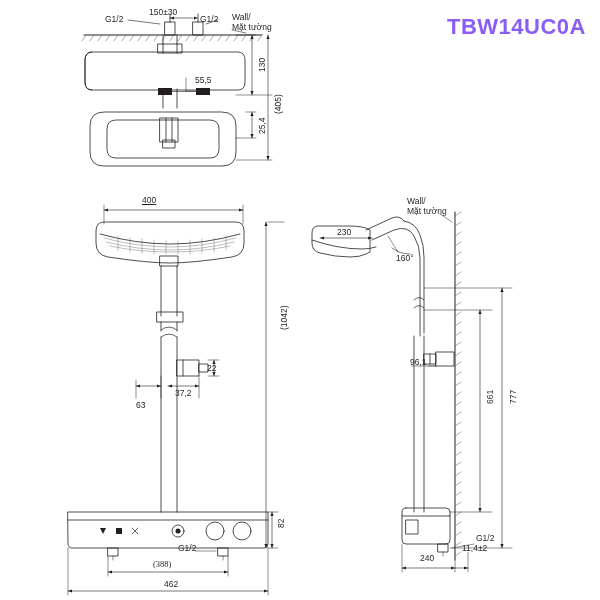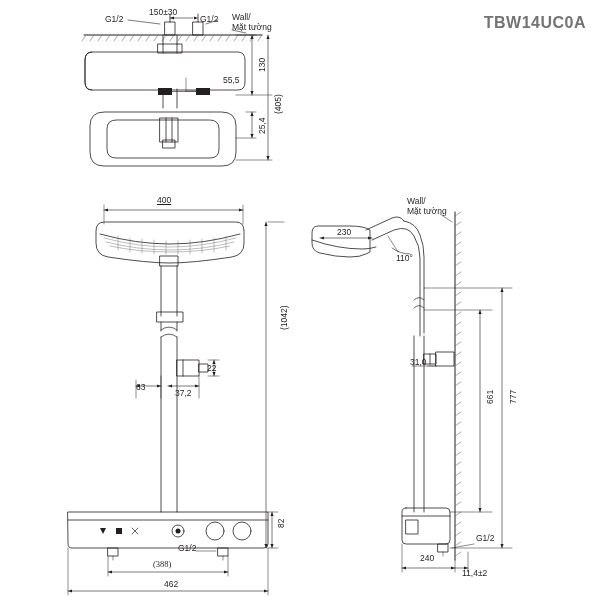--- a/index.html
+++ b/index.html
@@ -8,24 +8,24 @@
     background:#ffffff;
     font-family:"Liberation Sans", sans-serif;
     color:#231f20;
     position:relative;
     overflow:hidden;
   }
   #sheet{position:absolute;left:0;top:0;width:600px;height:600px;}
   .model-title{
     position:absolute;
     right:14px;top:14px;
-    font-size:16px;
+    font-size:22px;
     font-weight:bold;
     letter-spacing:0.5px;
-    color:#737373;
+    color:#8b5cf6;
     font-family:"Liberation Sans", sans-serif;
   }
   .lbl{
     position:absolute;
     font-size:8.5px;
     color:#231f20;
     white-space:pre;
     line-height:1.15;
     font-family:"Liberation Sans", sans-serif;
   }
@@ -336,37 +336,37 @@
   </g>
 </svg>
 
 <div class="model-title">TBW14UC0A</div>
 
 <div class="lbl" style="left:105px;top:15px;">G1/2</div>
 <div class="lbl" style="left:149px;top:8px;">150±30</div>
 <div class="lbl" style="left:200px;top:15px;">G1/2</div>
 <div class="lbl" style="left:232px;top:13px;">Wall/
 Mặt tường</div>
-<div class="lbl" style="left:195px;top:76px;margin-left:28px;">55,5</div>
+<div class="lbl" style="left:195px;top:76px;">55,5</div>
 <div class="lbl vert" style="left:258px;top:72px;">130</div>
 <div class="lbl vert" style="left:258px;top:134px;">25,4</div>
 <div class="lbl vert" style="left:274px;top:114px;">(405)</div>
 
-<div class="lbl" style="left:157px;top:196px;text-decoration:underline;">400</div>
+<div class="lbl" style="left:142px;top:196px;text-decoration:underline;">400</div>
 <div class="lbl vert" style="left:280px;top:330px;">(1042)</div>
 <div class="lbl" style="left:207px;top:364px;">22</div>
-<div class="lbl" style="left:136px;top:383px;">63</div>
+<div class="lbl" style="left:136px;top:401px;">63</div>
 <div class="lbl" style="left:175px;top:389px;">37,2</div>
 <div class="lbl vert" style="left:277px;top:528px;">82</div>
 <div class="lbl" style="left:178px;top:544px;">G1/2</div>
 <div class="lbl" style="left:153px;top:560px;font-family:Liberation Serif, serif;">(388)</div>
 <div class="lbl" style="left:164px;top:580px;">462</div>
 
 <div class="lbl" style="left:407px;top:197px;">Wall/
 Mặt tường</div>
 <div class="lbl" style="left:337px;top:228px;text-align:right;">230</div>
-<div class="lbl" style="left:396px;top:254px;">110°</div>
-<div class="lbl" style="left:410px;top:358px;">31,0</div>
+<div class="lbl" style="left:396px;top:254px;">160°</div>
+<div class="lbl" style="left:410px;top:358px;">96,1</div>
 <div class="lbl vert" style="left:486px;top:404px;">661</div>
 <div class="lbl vert" style="left:509px;top:404px;">777</div>
 <div class="lbl" style="left:476px;top:534px;">G1/2</div>
 <div class="lbl" style="left:420px;top:554px;">240</div>
-<div class="lbl" style="left:462px;top:569px;">11,4±2</div>
+<div class="lbl" style="left:462px;top:544px;">11,4±2</div>
 
 </body></html>

